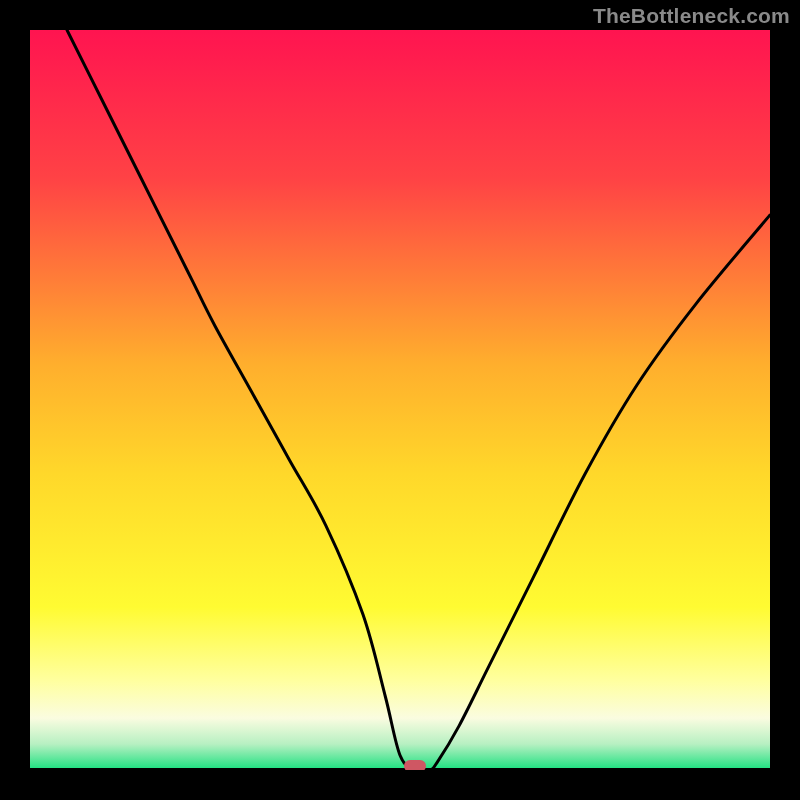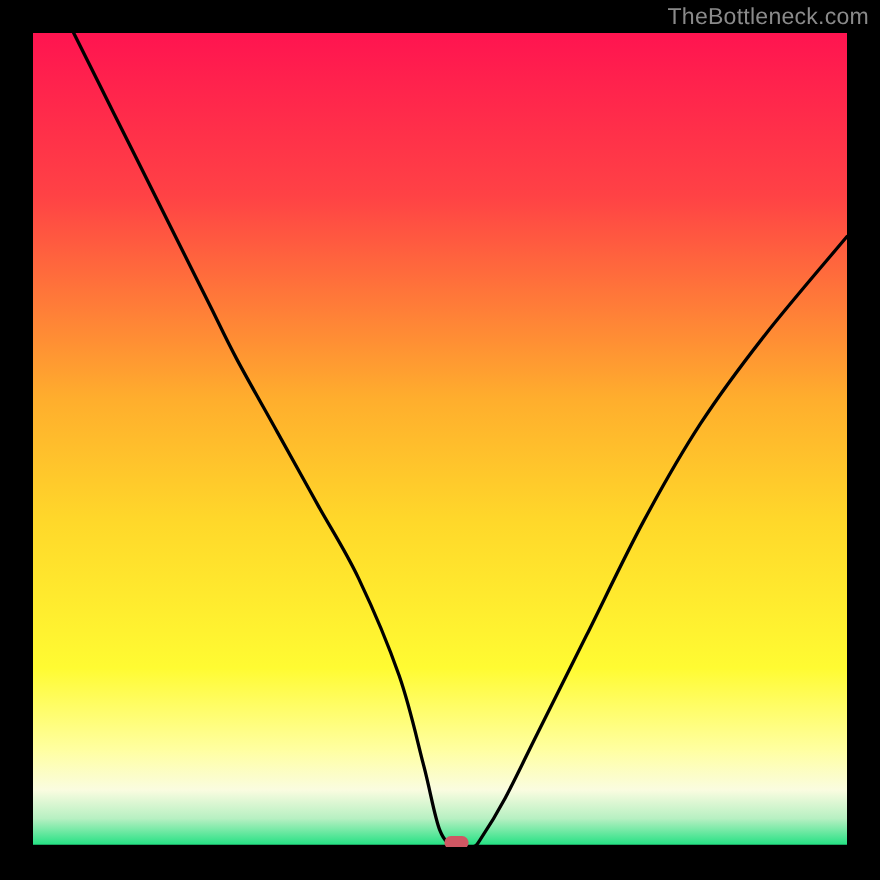--- a/index.html
+++ b/index.html
@@ -39,21 +39,21 @@
     width: 22px;
     height: 12px;
     border-radius: 6px;
   }
   .watermark {
     position: absolute;
     top: 4px;
     right: 10px;
     font-family: Arial, Helvetica, sans-serif;
     font-size: 21px;
-    font-weight: 400;
+    font-weight: 700;
     color: #8a8a8a;
     letter-spacing: 0.2px;
   }
 </style>
 </head>
 <body>
 
 <div class="frame">
   <div class="watermark">TheBottleneck.com</div>
   <div class="plot">

